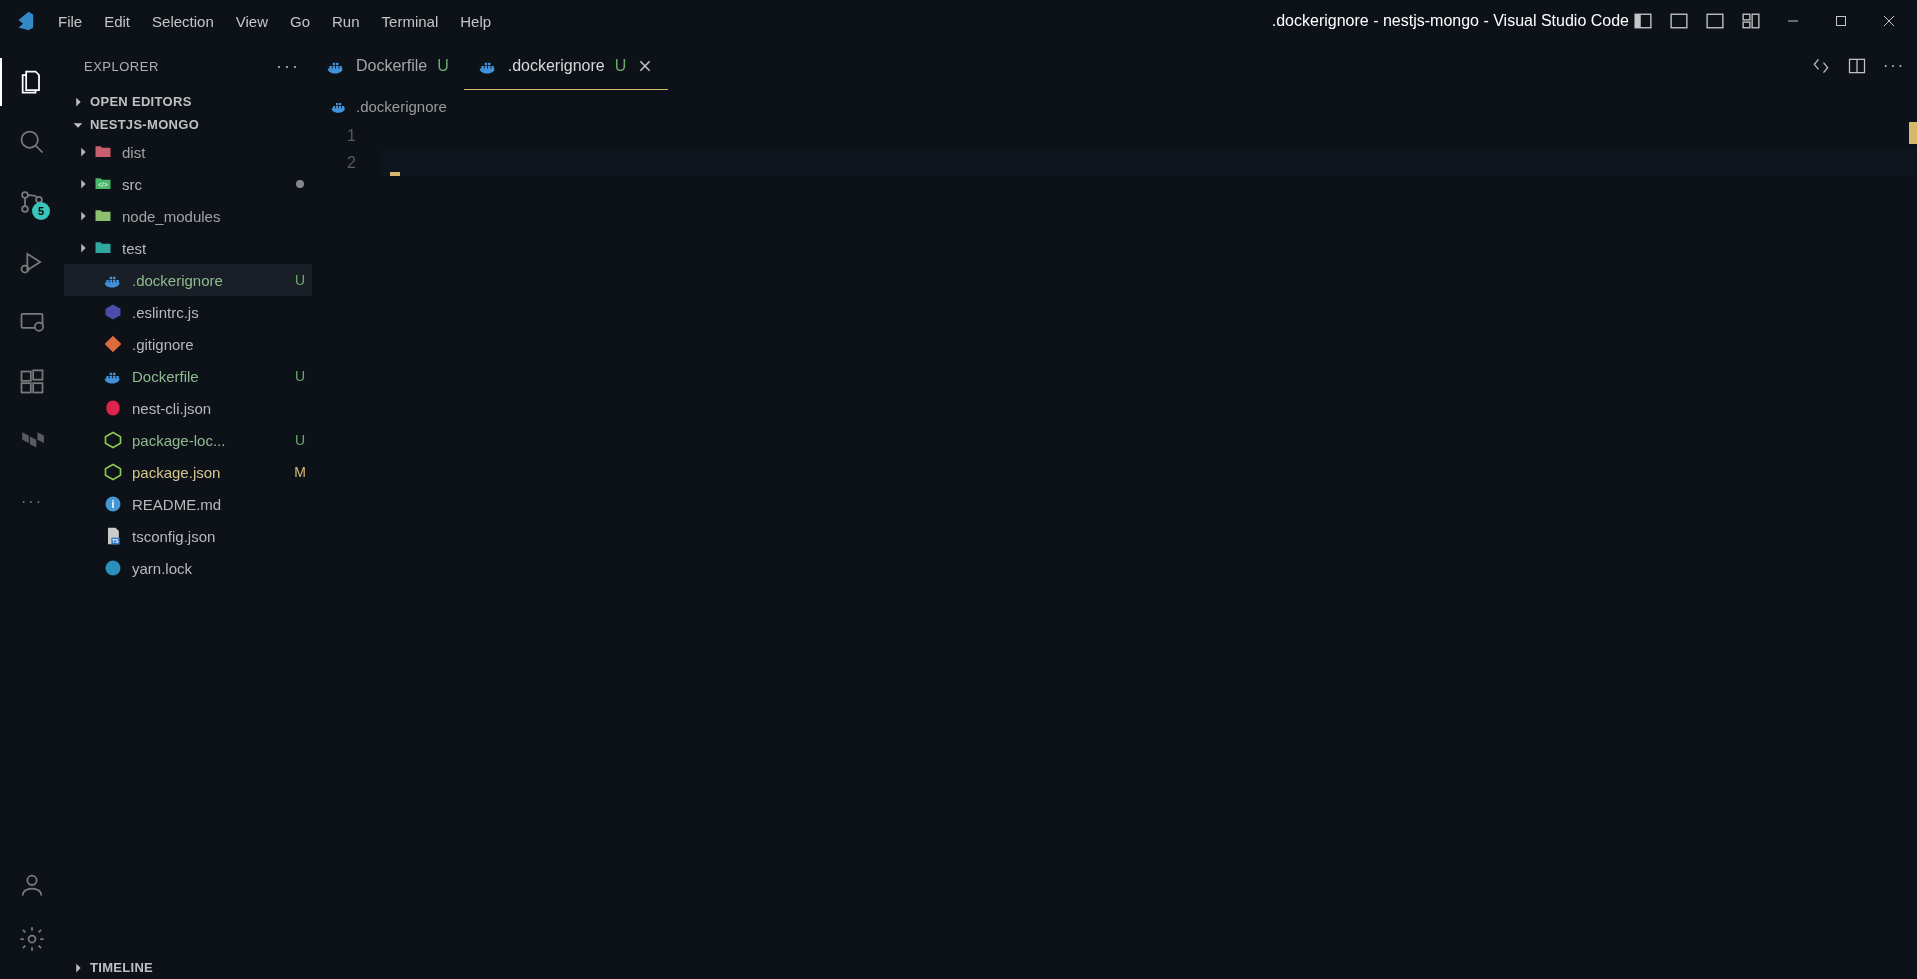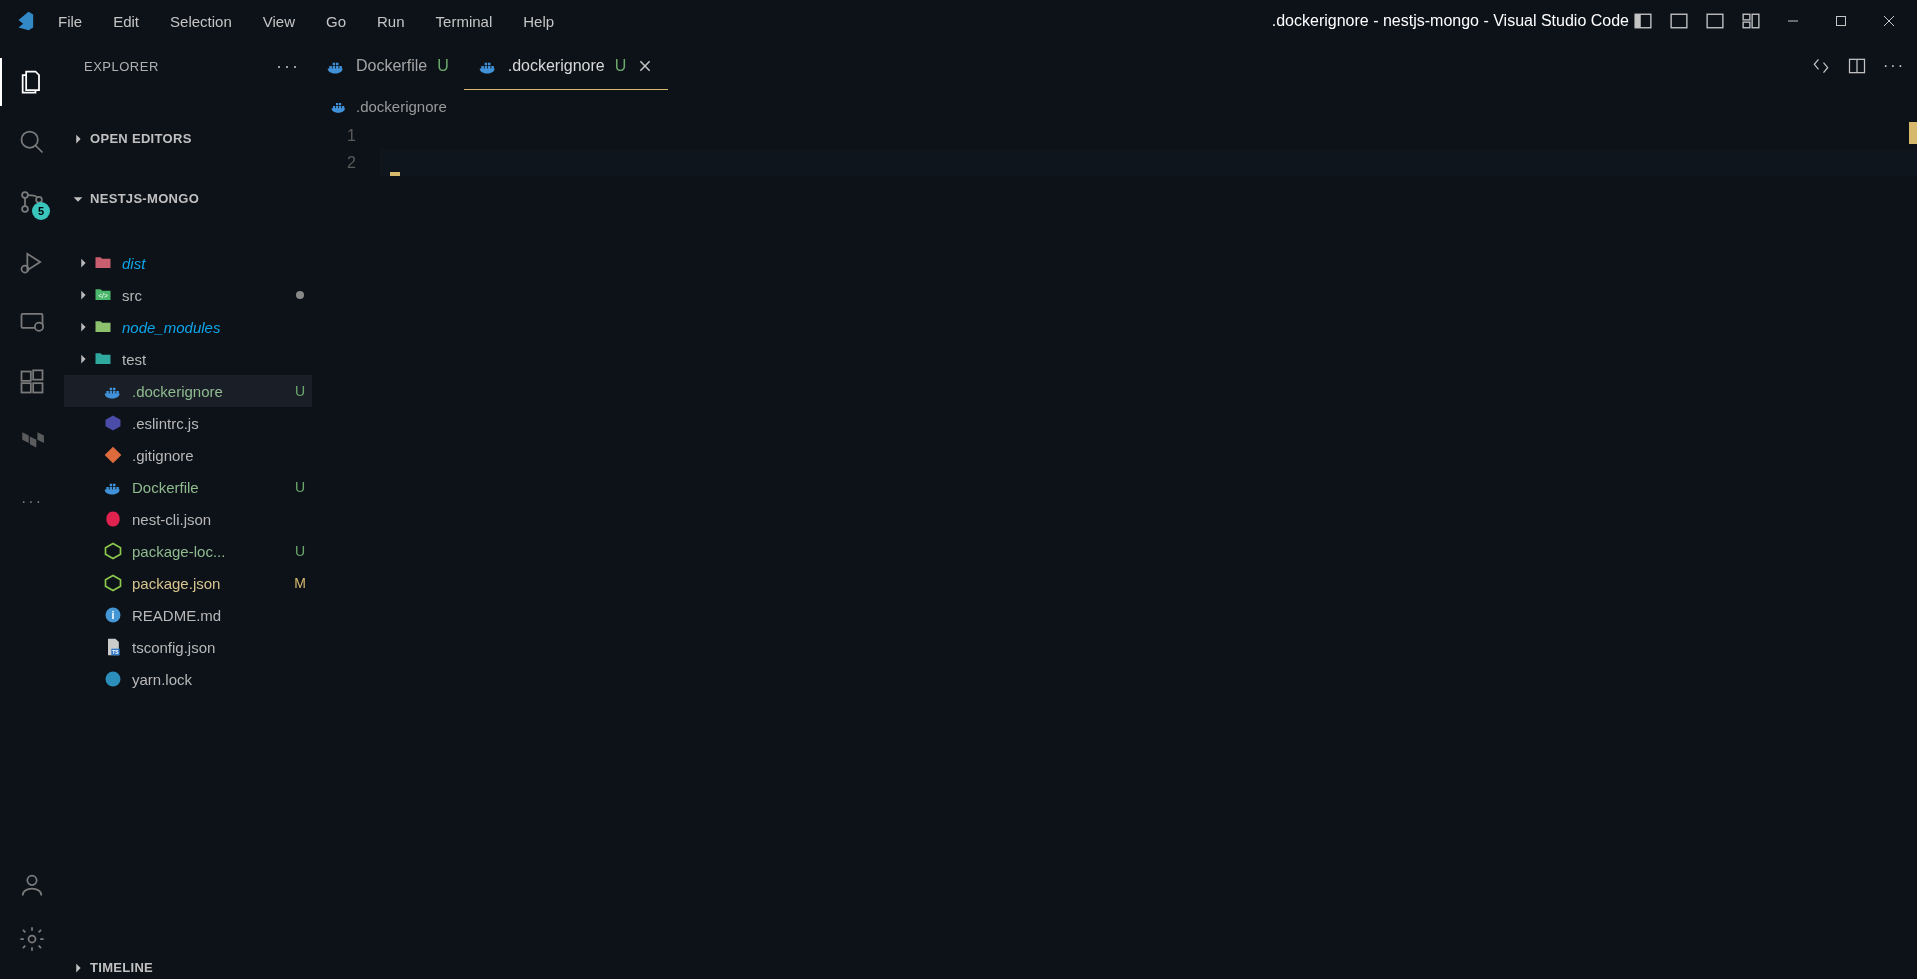--- a/index.html
+++ b/index.html
@@ -27,21 +27,21 @@
     .titlebar-logo {
       width: 24px;
       height: 24px;
       margin: 0 12px 0 4px;
       display: flex;
       align-items: center;
       justify-content: center;
     }
     .menu {
       display: flex;
-      gap: 11px;
+      gap: 2px;
     }
     .menu-item {
       padding: 6px 10px;
       color: #c5c5c5;
       font-size: 15px;
       cursor: pointer;
     }
     .titlebar-center {
       flex: 1;
       text-align: right;
@@ -120,21 +120,20 @@
     .activity-bottom {
       margin-top: auto;
       padding-bottom: 10px;
     }
     .sidebar {
       width: 248px;
       background: #0d1219;
       display: flex;
       flex-direction: column;
       overflow: hidden;
-      gap: 37px;
     }
     .sidebar-header {
       height: 48px;
       display: flex;
       align-items: center;
       padding: 0 12px 0 20px;
       justify-content: space-between;
     }
     .sidebar-title {
       font-size: 13px;
@@ -198,22 +197,21 @@
       align-items: center;
       justify-content: center;
     }
     .tree-item .label {
       flex: 1;
       white-space: nowrap;
       overflow: hidden;
       text-overflow: ellipsis;
     }
     .tree-item.dimmed .label {
-      color: #0ea5e9;
-      font-style: italic;
+      color: #a3a3a3;
     }
     .tree-item .status {
       width: 24px;
       text-align: center;
       font-size: 14px;
       font-weight: 500;
     }
     .status-u { color: #6ca86c; }
     .status-m { color: #d7b96e; }
     .status-dot {

